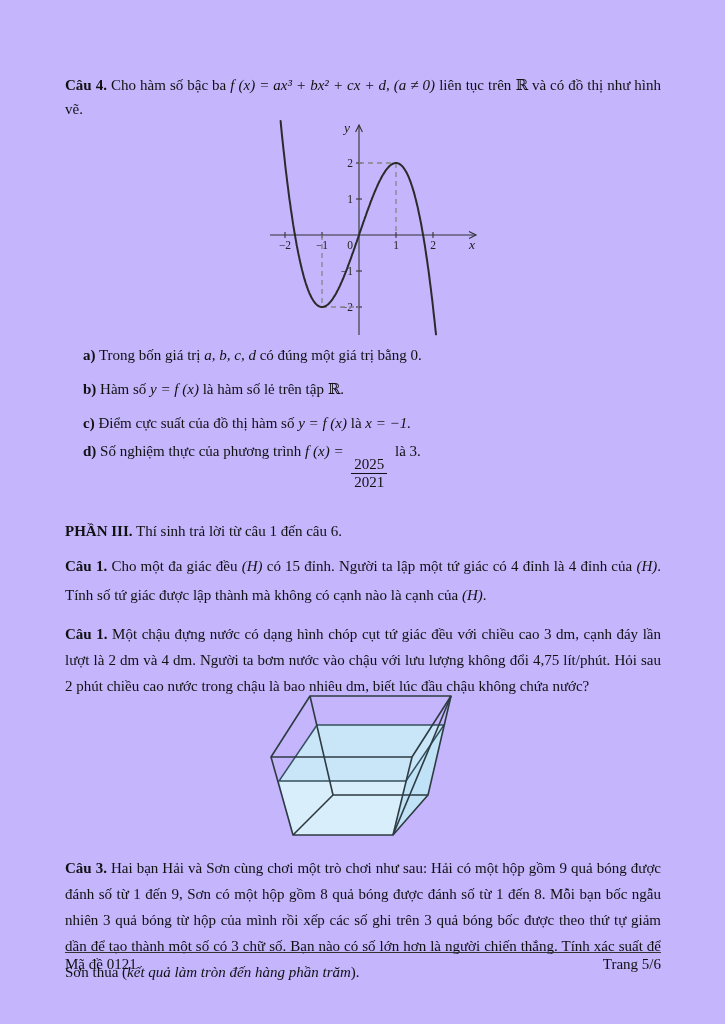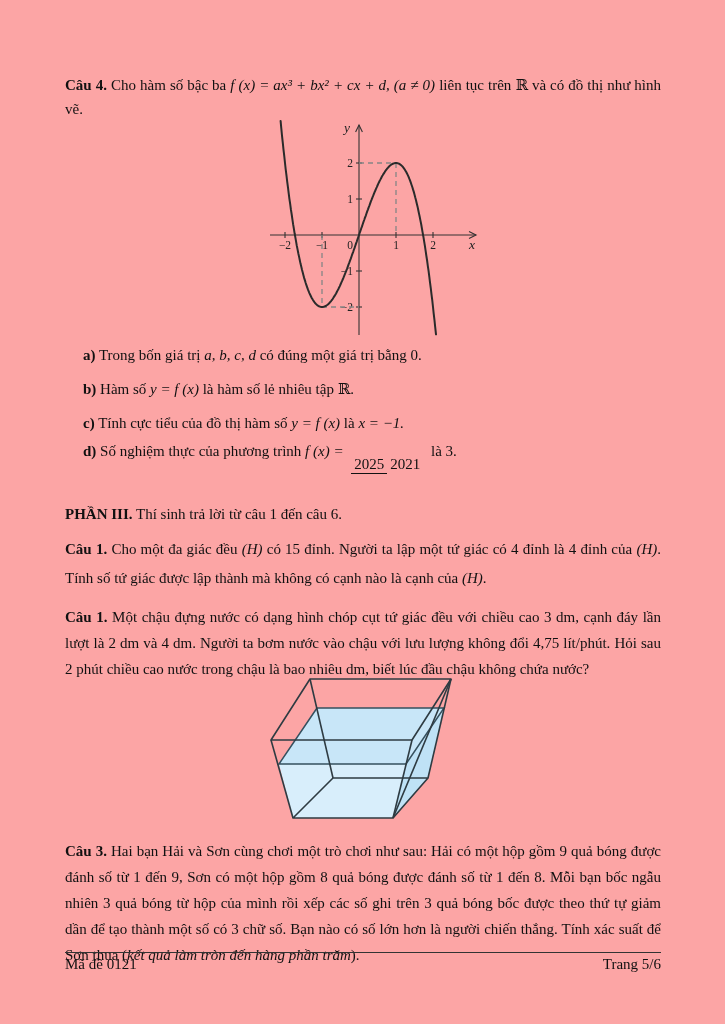--- a/index.html
+++ b/index.html
@@ -1,36 +1,36 @@
 <!DOCTYPE html>
 <html style="--water-body: #d8eefb; --water-surface: #c8e6f8; --water-right: #bfe2f6; --water-line: #35505e; --figure-line: #2e3b42;"><head>
 <meta charset="utf-8">
 <title>Exam Page</title>
 <style>
   html,body{margin:0;padding:0;background:#ffffff;}
-  .page{position:relative;width:725px;height:1024px;background:#fca5a5;overflow:hidden;
+  .page{position:relative;width:725px;height:1024px;background:#c4b5fd;overflow:hidden;
         font-family:"Liberation Serif","DejaVu Serif",serif;color:#111;}
   .content{position:absolute;left:65px;top:0;width:596px;}
   .content p{margin:0;font-size:15px;line-height:26px;text-align:justify;}
   p.intro{padding-top:73px;line-height:24px;}
   .graph-wrap{margin:-4px 0 0 205px;width:212px;}
   .graph-wrap svg{display:block;}
   p.item{margin:10px 0 0 18px;line-height:24px;text-align:left;}
   p.item-a{margin-top:4px;}
   p.item-d{margin-top:4px;}
   p.part-heading{margin-top:27px;}
   p.q1{margin-top:8px;line-height:29px;}
   p.q2{margin-top:11px;}
   .fig-wrap{margin:-8px 0 0 198px;width:232px;}
   .fig-wrap svg{display:block;}
   p.q3{margin-top:4px;}
   .r-b{font-weight:700;}
   .r-i{font-style:italic;}
   .r-m{font-style:italic;}
-  .frac{display:inline-flex;vertical-align:-13px;text-align:center;
+  .frac{display:inline-flex;flex-direction:column;vertical-align:-13px;text-align:center;
         line-height:17px;margin:0 4px;}
   .frac .num{border-bottom:1.2px solid #111;padding:0 3px;}
   .frac .den{padding:0 3px;}
   .footer{position:absolute;left:65px;width:596px;top:952px;border-top:1.4px solid #333;
           display:flex;justify-content:space-between;padding-top:3px;font-size:15px;}
   
   .ax{stroke:#333;stroke-width:1.1;fill:none;}
   .tick{font:11.5px "Liberation Serif","DejaVu Serif",serif;fill:#222;}
   .axlab{font:italic 13.5px "Liberation Serif","DejaVu Serif",serif;fill:#222;}
   .guide{stroke:#858585;stroke-width:1.3;stroke-dasharray:5 4;fill:none;}
@@ -77,22 +77,22 @@
           <text x="205" y="132" class="axlab" text-anchor="end">x</text>
           <line x1="52" y1="118" x2="52" y2="190" class="guide"></line>
           <line x1="52" y1="190" x2="89" y2="190" class="guide"></line>
           <line x1="89" y1="46" x2="126" y2="46" class="guide"></line>
           <line x1="126" y1="46" x2="126" y2="118" class="guide"></line>
           <polyline points="10.6,3.9 11.3,11.4 12.0,18.7 12.8,25.8 13.5,32.7 14.3,39.4 15.0,46.0 15.7,52.4 16.5,58.6 17.2,64.7 18.0,70.6 18.7,76.3 19.4,81.8 20.2,87.2 20.9,92.5 21.7,97.5 22.4,102.4 23.1,107.2 23.9,111.8 24.6,116.3 25.4,120.6 26.1,124.7 26.8,128.7 27.6,132.6 28.3,136.3 29.1,139.9 29.8,143.3 30.5,146.6 31.3,149.8 32.0,152.8 32.8,155.7 33.5,158.5 34.2,161.1 35.0,163.6 35.7,166.0 36.5,168.3 37.2,170.4 37.9,172.4 38.7,174.3 39.4,176.1 40.2,177.8 40.9,179.3 41.6,180.7 42.4,182.1 43.1,183.3 43.9,184.4 44.6,185.4 45.3,186.3 46.1,187.1 46.8,187.8 47.6,188.4 48.3,188.9 49.0,189.3 49.8,189.6 50.5,189.8 51.3,190.0 52.0,190.0 52.7,190.0 53.5,189.8 54.2,189.6 55.0,189.3 55.7,189.0 56.4,188.5 57.2,188.0 57.9,187.4 58.7,186.7 59.4,186.0 60.1,185.2 60.9,184.3 61.6,183.3 62.4,182.3 63.1,181.3 63.8,180.1 64.6,178.9 65.3,177.7 66.1,176.4 66.8,175.0 67.5,173.6 68.3,172.2 69.0,170.7 69.8,169.1 70.5,167.5 71.2,165.9 72.0,164.2 72.7,162.5 73.5,160.7 74.2,158.9 74.9,157.1 75.7,155.2 76.4,153.3 77.2,151.4 77.9,149.4 78.6,147.4 79.4,145.4 80.1,143.4 80.9,141.4 81.6,139.3 82.3,137.2 83.1,135.1 83.8,133.0 84.6,130.9 85.3,128.8 86.0,126.6 86.8,124.5 87.5,122.3 88.3,120.2 89.0,118.0 89.7,115.8 90.5,113.7 91.2,111.5 92.0,109.4 92.7,107.2 93.4,105.1 94.2,103.0 94.9,100.9 95.7,98.8 96.4,96.7 97.1,94.6 97.9,92.6 98.6,90.6 99.4,88.6 100.1,86.6 100.8,84.6 101.6,82.7 102.3,80.8 103.1,78.9 103.8,77.1 104.5,75.3 105.3,73.5 106.0,71.8 106.8,70.1 107.5,68.5 108.2,66.9 109.0,65.3 109.7,63.8 110.5,62.4 111.2,61.0 111.9,59.6 112.7,58.3 113.4,57.1 114.2,55.9 114.9,54.7 115.6,53.7 116.4,52.7 117.1,51.7 117.9,50.8 118.6,50.0 119.3,49.3 120.1,48.6 120.8,48.0 121.6,47.5 122.3,47.0 123.0,46.7 123.8,46.4 124.5,46.2 125.3,46.0 126.0,46.0 126.7,46.0 127.5,46.2 128.2,46.4 129.0,46.7 129.7,47.1 130.4,47.6 131.2,48.2 131.9,48.9 132.7,49.7 133.4,50.6 134.1,51.6 134.9,52.7 135.6,53.9 136.4,55.3 137.1,56.7 137.8,58.2 138.6,59.9 139.3,61.7 140.1,63.6 140.8,65.6 141.5,67.7 142.3,70.0 143.0,72.4 143.8,74.9 144.5,77.5 145.2,80.3 146.0,83.2 146.7,86.2 147.5,89.4 148.2,92.7 148.9,96.1 149.7,99.7 150.4,103.4 151.2,107.3 151.9,111.3 152.6,115.4 153.4,119.7 154.1,124.2 154.9,128.8 155.6,133.6 156.3,138.5 157.1,143.5 157.8,148.8 158.6,154.2 159.3,159.7 160.0,165.4 160.8,171.3 161.5,177.4 162.3,183.6 163.0,190.0 163.7,196.6 164.5,203.3 165.2,210.2 166.0,217.3" class="curve"></polyline>
         </svg>
     </div>
 
     <p class="item item-a"><span class="r-b">a)</span><span> Trong bốn giá trị </span><span class="r-m">a, b, c, d</span><span> có đúng một giá trị bằng 0.</span></p>
-    <p class="item"><span class="r-b">b)</span><span> Hàm số </span><span class="r-m">y = f (x)</span><span> là hàm số lẻ nhiêu tập ℝ.</span></p>
-    <p class="item"><span class="r-b">c)</span><span> Tính cực tiểu của đồ thị hàm số </span><span class="r-m">y = f (x)</span><span> là </span><span class="r-m">x = −1.</span></p>
+    <p class="item"><span class="r-b">b)</span><span> Hàm số </span><span class="r-m">y = f (x)</span><span> là hàm số lẻ trên tập ℝ.</span></p>
+    <p class="item"><span class="r-b">c)</span><span> Điểm cực suất của đồ thị hàm số </span><span class="r-m">y = f (x)</span><span> là </span><span class="r-m">x = −1.</span></p>
     <p class="item item-d"><span class="r-b">d)</span><span> Số nghiệm thực của phương trình </span><span class="r-m">f (x) = </span><span class="frac">
           <span class="num">2025</span>
           <span class="den">2021</span>
         </span><span> là 3.</span></p>
 
     <p class="part-heading"><span class="r-b">PHẦN III.</span><span> Thí sinh trả lời từ câu 1 đến câu 6.</span></p>
 
     <p class="q1"><span class="r-b">Câu 1.</span><span> Cho một đa giác đều </span><span class="r-m">(H)</span><span> có 15 đỉnh. Người ta lập một tứ giác có 4 đỉnh là 4 đỉnh của </span><span class="r-m">(H)</span><span>. Tính số tứ giác được lập thành mà không có cạnh nào là cạnh của </span><span class="r-m">(H)</span><span>.</span></p>
 
     <p class="q2"><span class="r-b">Câu 1.</span><span> Một chậu đựng nước có dạng hình chóp cụt tứ giác đều với chiều cao 3 dm, cạnh đáy lần lượt là 2 dm và 4 dm. Người ta bơm nước vào chậu với lưu lượng không đổi 4,75 lít/phút. Hỏi sau 2 phút chiều cao nước trong chậu là bao nhiêu dm, biết lúc đầu chậu không chứa nước?</span></p>

